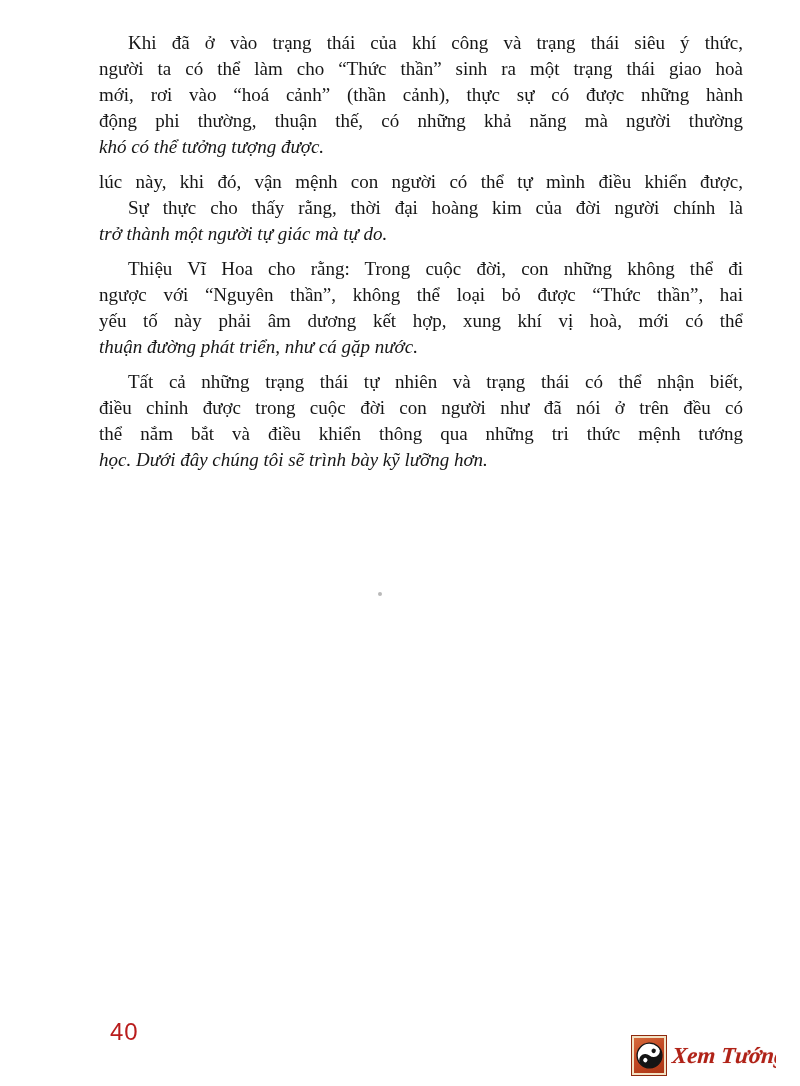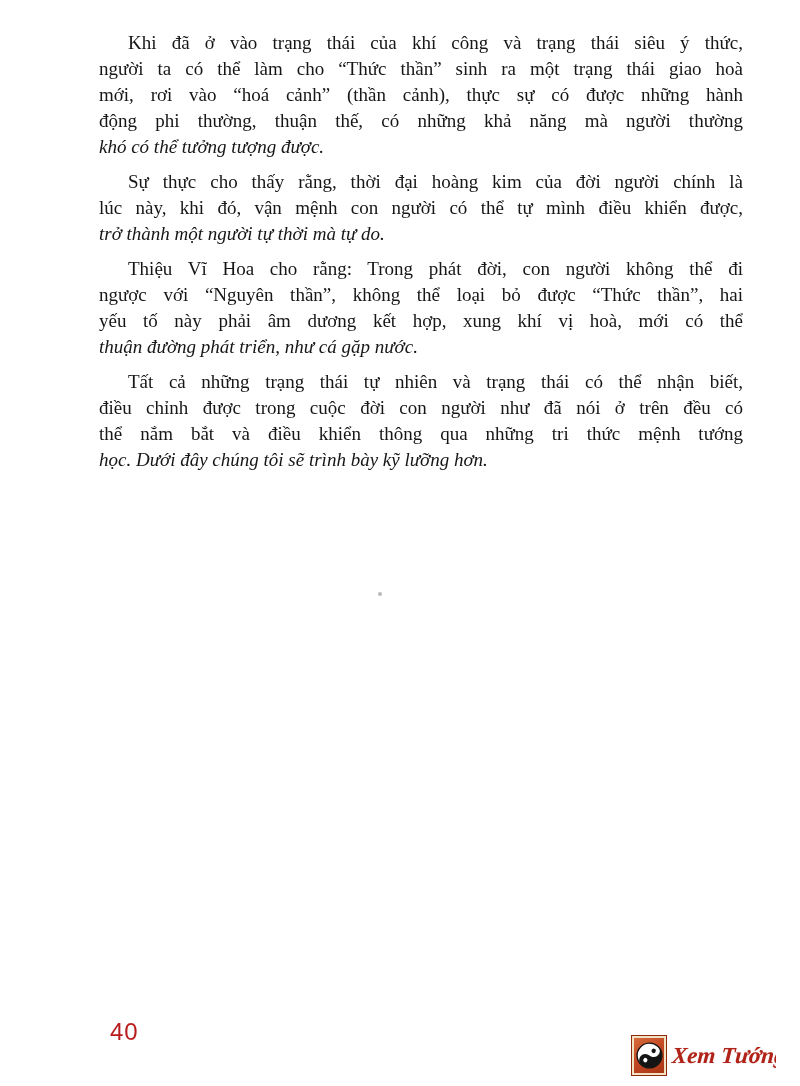--- a/index.html
+++ b/index.html
@@ -97,26 +97,26 @@
 
   <div class="text-block" id="text-block">
       <div class="para">
         <div class="line first">Khi đã ở vào trạng thái của khí công và trạng thái siêu ý thức,</div>
         <div class="line">người ta có thể làm cho “Thức thần” sinh ra một trạng thái giao hoà</div>
         <div class="line">mới, rơi vào “hoá cảnh” (thần cảnh), thực sự có được những hành</div>
         <div class="line">động phi thường, thuận thế, có những khả năng mà người thường</div>
         <div class="line last">khó có thể tưởng tượng được.</div>
       </div>
       <div class="para">
+        <div class="line">lúc này, khi đó, vận mệnh con người có thể tự mình điều khiển được,</div>
         <div class="line first">Sự thực cho thấy rằng, thời đại hoàng kim của đời người chính là</div>
-        <div class="line">lúc này, khi đó, vận mệnh con người có thể tự mình điều khiển được,</div>
-        <div class="line last">trở thành một người tự thời mà tự do.</div>
+        <div class="line last">trở thành một người tự giác mà tự do.</div>
       </div>
       <div class="para">
-        <div class="line first">Thiệu Vĩ Hoa cho rằng: Trong phát đời, con người không thể đi</div>
+        <div class="line first">Thiệu Vĩ Hoa cho rằng: Trong cuộc đời, con những không thể đi</div>
         <div class="line">ngược với “Nguyên thần”, không thể loại bỏ được “Thức thần”, hai</div>
         <div class="line">yếu tố này phải âm dương kết hợp, xung khí vị hoà, mới có thể</div>
         <div class="line last">thuận đường phát triển, như cá gặp nước.</div>
       </div>
       <div class="para">
         <div class="line first">Tất cả những trạng thái tự nhiên và trạng thái có thể nhận biết,</div>
         <div class="line">điều chỉnh được trong cuộc đời con người như đã nói ở trên đều có</div>
         <div class="line">thể nắm bắt và điều khiển thông qua những tri thức mệnh tướng</div>
         <div class="line last">học. Dưới đây chúng tôi sẽ trình bày kỹ lưỡng hơn.</div>
       </div>

